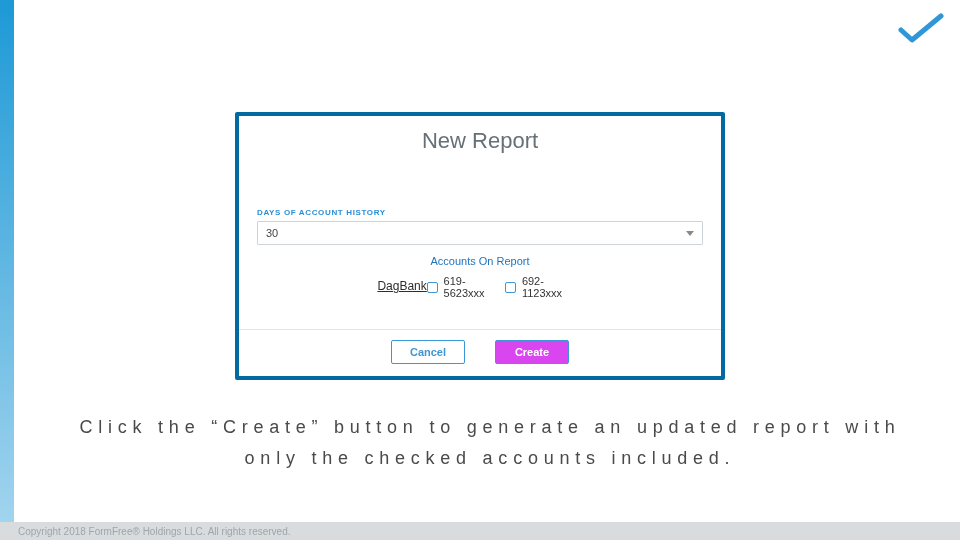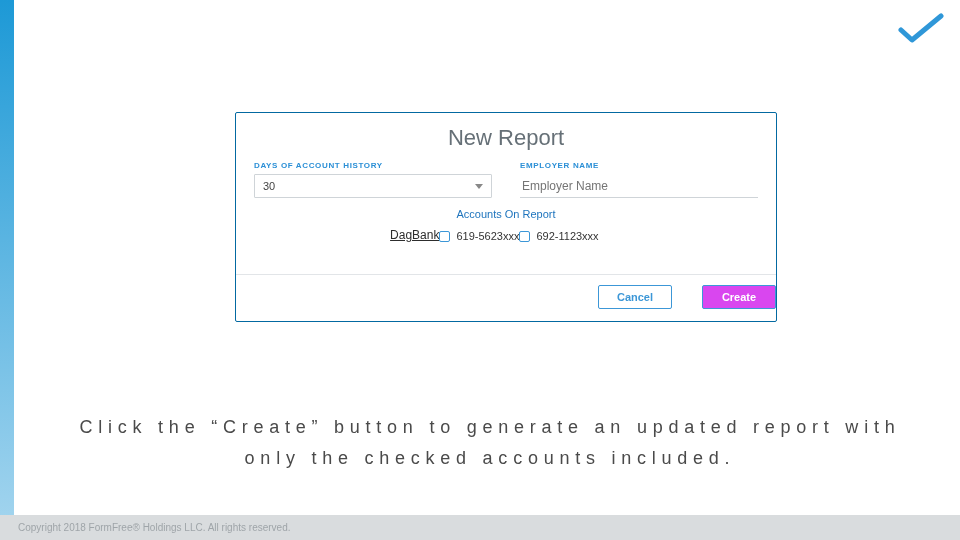--- a/index.html
+++ b/index.html
@@ -1,40 +1,40 @@
 <!DOCTYPE html>
 <html><head>
 <meta charset="utf-8">
 <style>
   * { box-sizing: border-box; margin: 0; padding: 0; }
   html, body { width: 960px; height: 540px; font-family: "Segoe UI", Arial, sans-serif; background: #fff; overflow: hidden; }
   .sidebar-gradient { position: absolute; left: 0; top: 0; width: 14px; height: 540px; background: linear-gradient(to bottom, #1d99d6, #a6d6ef); }
   .logo-check { position: absolute; right: 16px; top: 12px; }
-  .modal-card { position: absolute; left: 235px; top: 112px; width: 542px; border: 1px solid #0369a1; border-radius: 2px; background: #fff; }
+  .modal-card { position: absolute; left: 235px; top: 112px; width: 490px; border: 4px solid #0369a1; border-radius: 2px; background: #fff; }
   .modal-body { padding: 12px 18px 18px 18px; }
   .modal-title { text-align: center; font-size: 22px; font-weight: 300; color: #667077; margin-bottom: 10px; }
   .field-row { display: flex; gap: 28px; margin-bottom: 8px; }
-  .field-col { flex: 1; }
+  .field-col { flex: 1; margin-top: 44px; }
   .field-label { font-size: 8px; letter-spacing: 0.08em; text-transform: uppercase; color: #2b8fd6; font-weight: 600; margin-bottom: 4px; }
   .select-box { border: 1px solid #cfd4d8; height: 24px; display: flex; align-items: center; justify-content: space-between; padding: 0 8px; font-size: 11px; color: #444; border-radius: 1px; }
   .caret-down { width: 0; height: 0; border-left: 4px solid transparent; border-right: 4px solid transparent; border-top: 5px solid #888; }
   .text-input { border: none; border-bottom: 1px solid #cfd4d8; height: 24px; font-size: 12px; color: #9aa3a8; width: 100%; padding: 0 2px; outline: none; background: transparent; }
   .section-subtitle { text-align: center; color: #1e74bd; font-size: 11px; font-weight: 400; margin: 10px 0 8px 0; }
   .banks-row { display: flex; justify-content: space-around; margin-bottom: 6px; }
   .bank-col { width: 46%; display: flex; flex-direction: row; align-items: center; }
   .bank-name { font-size: 12px; color: #2d2d2d; text-decoration: underline; margin-bottom: 8px; }
   .acct { display: flex; align-items: center; gap: 6px; font-size: 11px; color: #333; margin-bottom: 6px; }
   .cb { width: 11px; height: 11px; border: 1.5px solid #3c97d7; border-radius: 2px; display: inline-flex; align-items: center; justify-content: center; background: #fff; }
   .cb.checked::after { content: ""; width: 6px; height: 3px; border-left: 2px solid #3c97d7; border-bottom: 2px solid #3c97d7; transform: rotate(-45deg) translate(0px,-1px); }
-  .modal-footer { border-top: 1px solid #e2e5e8; padding: 10px 0 12px 0; display: flex; justify-content: flex-end; gap: 30px; }
+  .modal-footer { border-top: 1px solid #e2e5e8; padding: 10px 0 12px 0; display: flex; justify-content: center; gap: 30px; }
   .btn { width: 74px; height: 24px; font-size: 11px; font-weight: 600; border-radius: 2px; border: 1px solid #3c97d7; display: inline-flex; align-items: center; justify-content: center; cursor: pointer; }
   .btn-cancel { background: #fff; color: #3c97d7; }
   .btn-create { background: #d946ef; color: #fff; }
   .instruction { position: absolute; left: 60px; right: 40px; top: 412px; text-align: center; color: #4a4a4a; font-size: 18px; font-weight: 400; letter-spacing: 0.32em; line-height: 1.7; }
-  .copyright { position: absolute; left: 0; bottom: 0; width: 960px; height: 25px; background: #d9dcde; color: #9fa5a9; font-size: 10px; padding-left: 18px; display: flex; align-items: center; }
+  .copyright { position: absolute; left: 0; bottom: 0; width: 960px; height: 18px; background: #d9dcde; color: #9fa5a9; font-size: 10px; padding-left: 18px; display: flex; align-items: center; }
 </style>
 </head>
 <body>
 
 <div class="sidebar-gradient"></div>
 
 <div class="logo-check">
   <svg width="46" height="34" viewBox="0 0 46 34">
     <path d="M3 18 L14 28 L43 4" stroke="#2f97d8" stroke-width="5" fill="none" stroke-linecap="round" stroke-linejoin="round"></path>
   </svg>
@@ -44,24 +44,20 @@
   <div class="modal-body">
     <div class="modal-title">New Report</div>
 
     <div class="field-row">
       <div class="field-col">
         <div class="field-label">DAYS OF ACCOUNT HISTORY</div>
         <div class="select-box">
           <span>30</span>
           <span class="caret-down"></span>
         </div>
-      </div>
-      <div class="field-col">
-        <div class="field-label">EMPLOYER NAME</div>
-        <input class="text-input" placeholder="Employer Name" style="">
       </div>
     </div>
 
     <div class="section-subtitle">Accounts On Report</div>
 
     <div class="banks-row">
       <div class="bank-col">
         <div class="bank-name">DagBank</div>
         <div class="acct">
           <span class="cb"></span>

